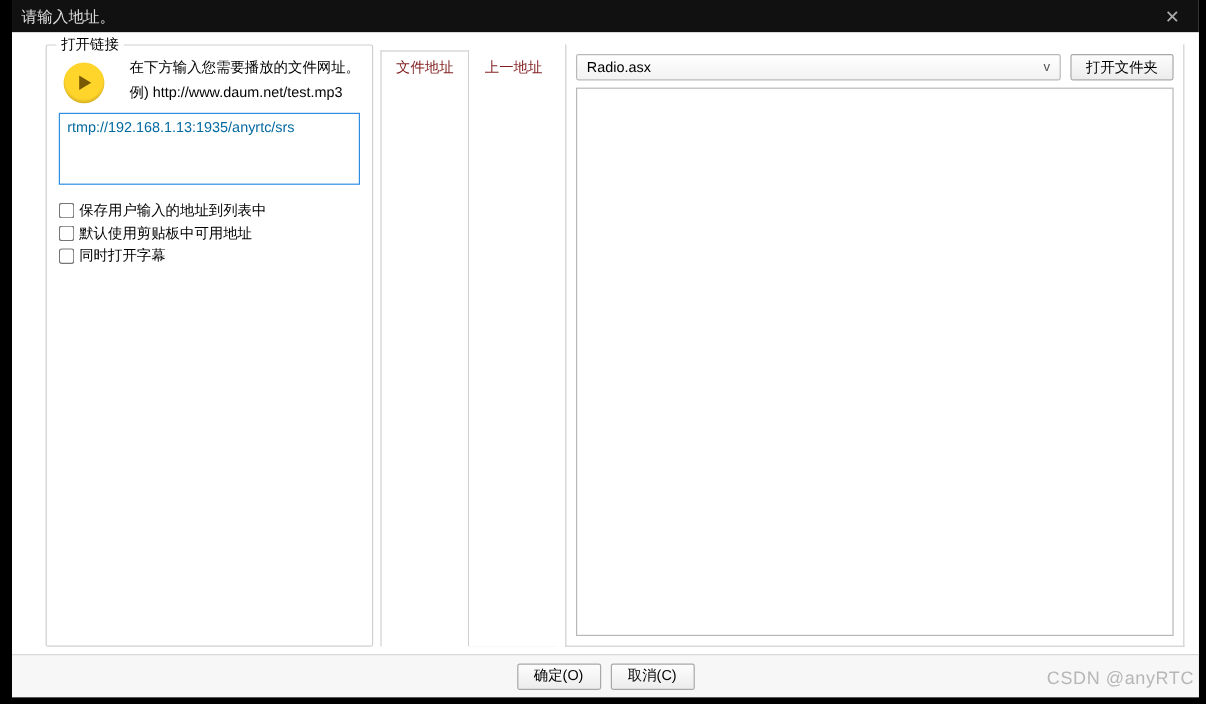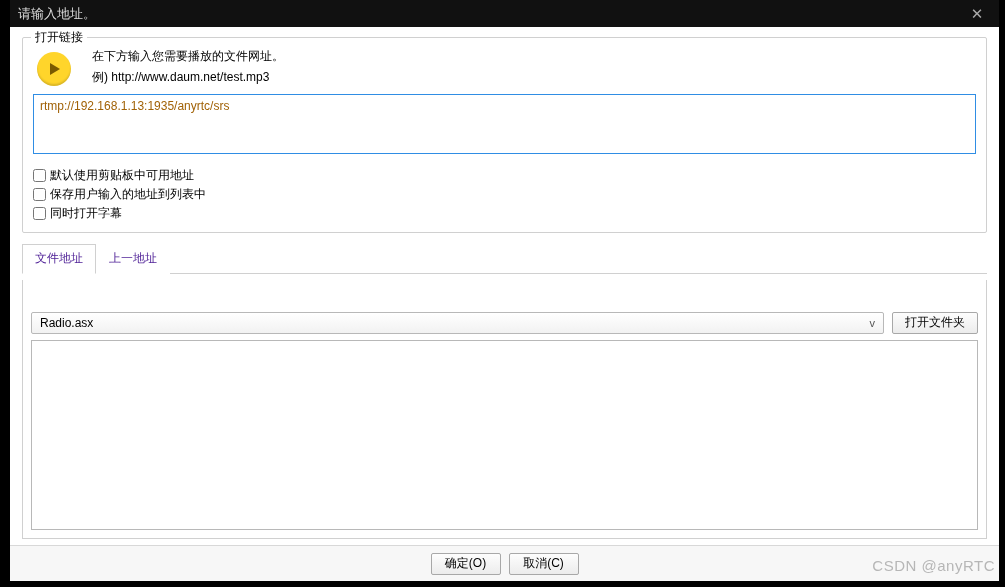--- a/index.html
+++ b/index.html
@@ -29,23 +29,23 @@
       color: #ddd;
       display: flex;
       align-items: center;
       padding: 0 8px;
       font-size: 13px;
     }
     .titlebar .title { flex: 1; }
     .titlebar .close { width: 28px; text-align: center; color: #aaa; font-size: 15px; cursor: pointer; }
     .body {
       flex: 1;
-      padding: 10px 12px 6px 12px;
-      display: flex;
-      flex-direction: column;
+      padding: 10px 12px 6px 28px;
+      display: flex;
+      flex-direction: row;
       gap: 6px;
       background: #fff;
       color: #000;
     }
     .group {
       border: 1px solid #d0d0d0;
       border-radius: 2px;
       padding: 10px 10px 8px 10px;
       position: relative;
     }
@@ -74,53 +74,53 @@
     .head-text { display: flex; flex-direction: column; gap: 4px; line-height: 1.4; }
     .url-input {
       width: 100%;
       height: 60px;
       border: 1px solid #2f8de4;
       outline: none;
       resize: none;
       padding: 4px 6px;
       font-family: inherit;
       font-size: 12px;
-      color: #a16207;
+      color: #0369a1;
     }
     .check-row { display: flex; align-items: center; gap: 4px; margin: 2px 0; }
     .check-row input { width: 13px; height: 13px; }
     .tabs {
       display: flex;
       border-bottom: 1px solid #d0d0d0;
       margin-top: 4px;
     }
     .tab {
       padding: 5px 12px 6px 12px;
-      color: #4c1d95;
+      color: #7f1d1d;
       cursor: pointer;
       border: 1px solid transparent;
       border-bottom: none;
       position: relative;
       top: 1px;
       background: #fff;
     }
     .tab.active {
       border-color: #d0d0d0;
       border-bottom: 1px solid #fff;
     }
     .file-area {
       border: 1px solid #d0d0d0;
       border-top: none;
       padding: 8px;
       flex: 1;
       display: flex;
       flex-direction: column;
       gap: 6px;
     }
-    .path-row { display: flex; gap: 8px; margin-top: 24px; }
+    .path-row { display: flex; gap: 8px; }
     .path-select {
       flex: 1;
       height: 22px;
       border: 1px solid #b8b8b8;
       border-radius: 2px;
       display: flex;
       align-items: center;
       justify-content: space-between;
       padding: 0 8px;
       background: linear-gradient(#fff,#f2f2f2);
@@ -207,25 +207,25 @@
           <div>例) http://www.daum.net/test.mp3</div>
         </div>
       </div>
 
       <textarea class="url-input" style="">rtmp://192.168.1.13:1935/anyrtc/srs</textarea>
 
       <div style="height:8px"></div>
 
       <label class="check-row">
         <input type="checkbox" style="">
-        <span>默认使用剪贴板中可用地址</span>
+        <span>保存用户输入的地址到列表中</span>
       </label>
       <label class="check-row">
         <input type="checkbox" style="">
-        <span>保存用户输入的地址到列表中</span>
+        <span>默认使用剪贴板中可用地址</span>
       </label>
       <label class="check-row">
         <input type="checkbox" style="">
         <span>同时打开字幕</span>
       </label>
     </div>
 
     <div class="tabs">
       <div class="tab active">文件地址</div>
       <div class="tab">上一地址</div>

